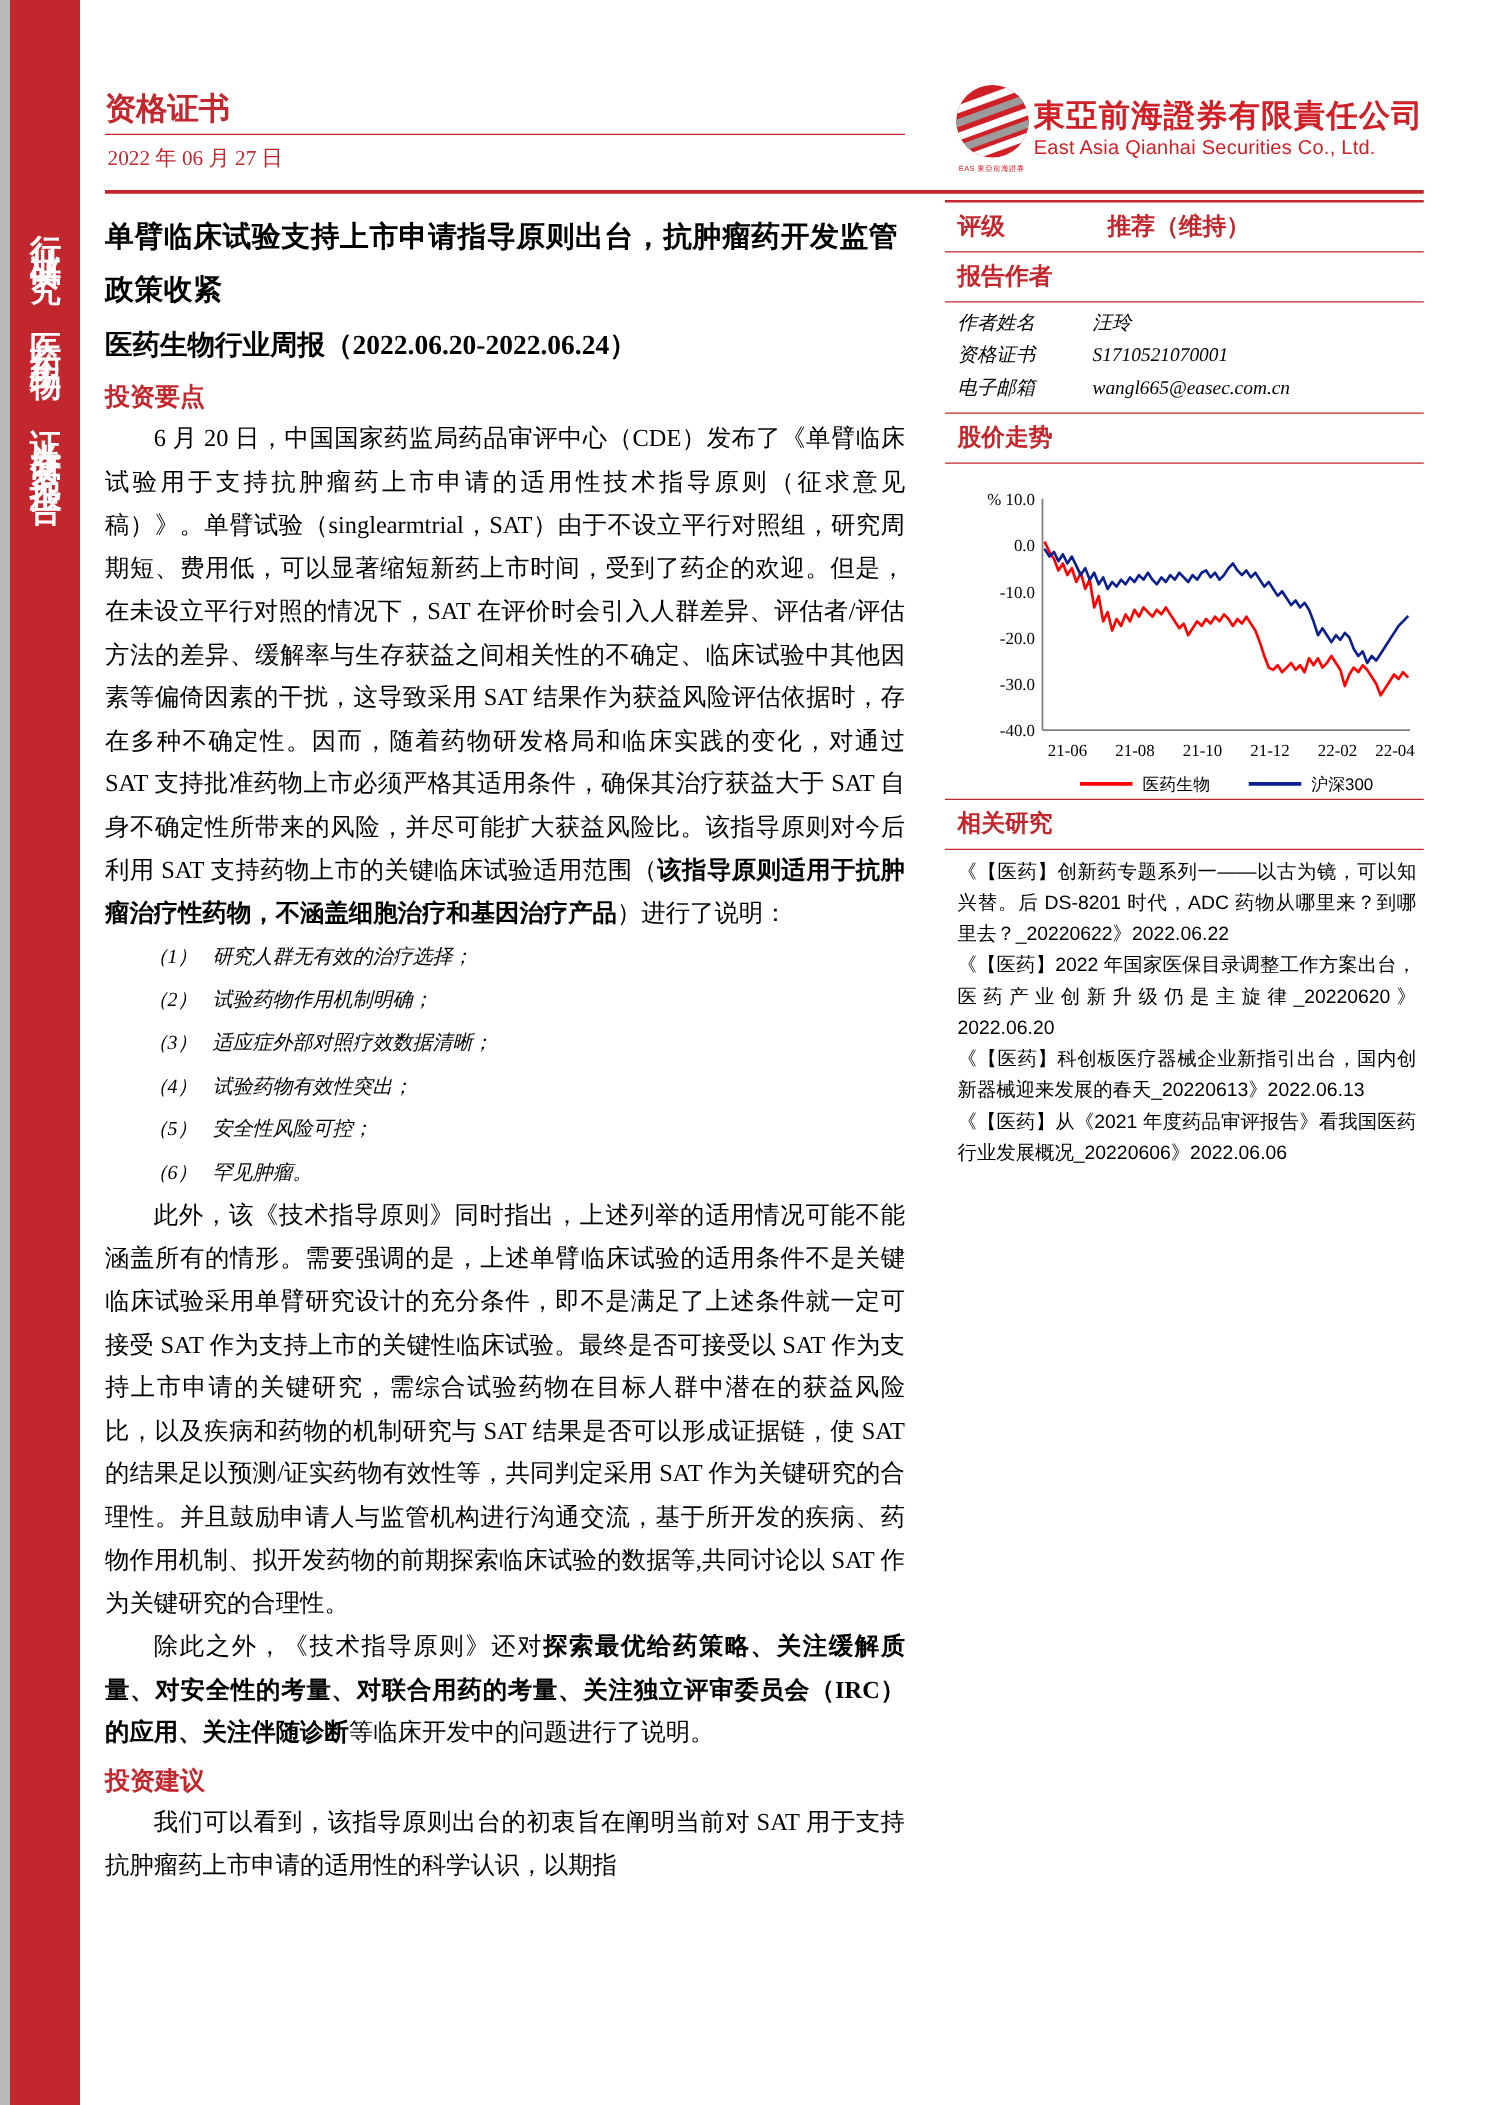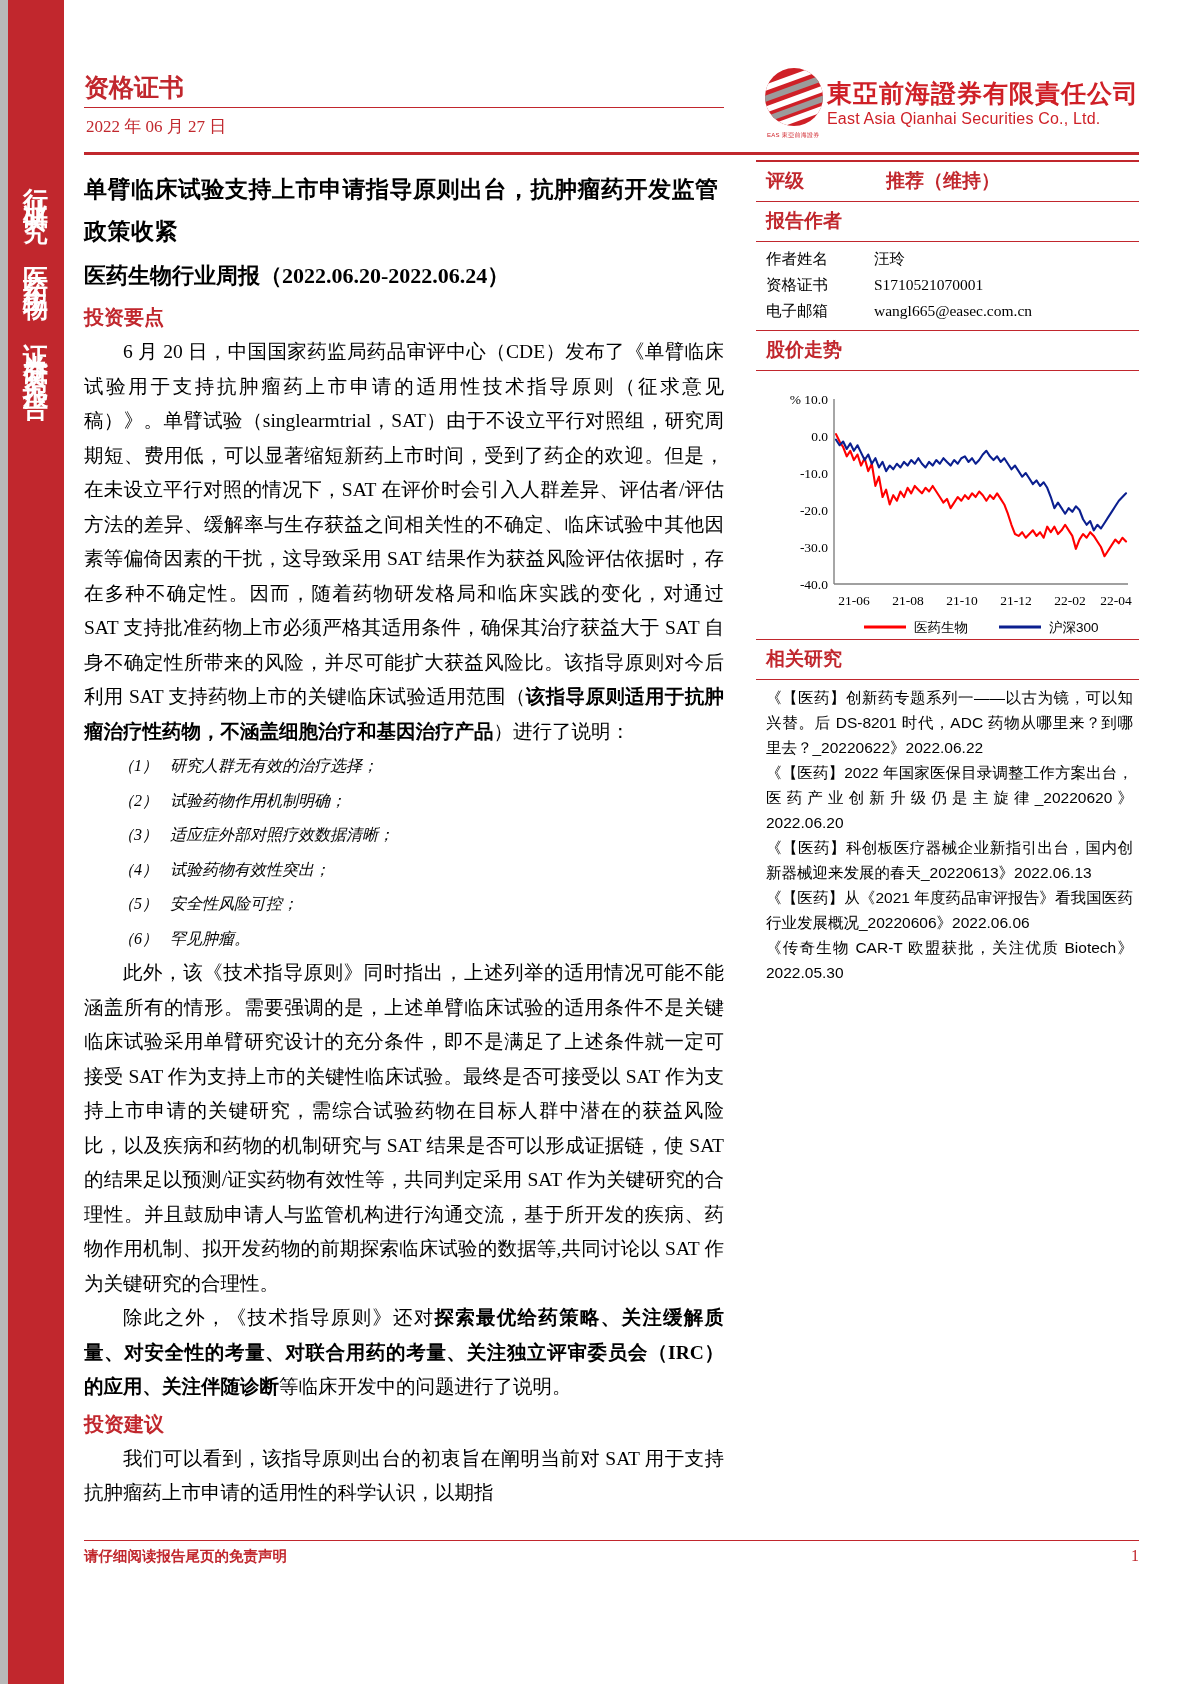--- a/index.html
+++ b/index.html
@@ -267,21 +267,21 @@
         <div class="sb-row">
           <div class="sb-label">评级</div>
           <div class="sb-value">推荐（维持）</div>
         </div>
         <div class="sb-rule"></div>
       </div>
 
       <div class="sbox">
         <div class="sb-head">报告作者</div>
         <div class="sb-rule"></div>
-        <div style="padding:4px 0 6px 0;">
+        <div style="padding:4px 0 6px 0;font-style:italic;">
           <div class="kv">
             <div class="k">作者姓名</div>
             <div class="v">汪玲</div>
           </div>
           <div class="kv">
             <div class="k">资格证书</div>
             <div class="v">S1710521070001</div>
           </div>
           <div class="kv">
             <div class="k">电子邮箱</div>
@@ -334,28 +334,20 @@
       </div>
 
       <div class="sbox">
         <div class="sb-head">相关研究</div>
         <div class="sb-rule"></div>
         <div style="padding-top:5px;">
           <div class="rr-item">《【医药】创新药专题系列一——以古为镜，可以知兴替。后 DS-8201 时代，ADC 药物从哪里来？到哪里去？_20220622》2022.06.22</div>
           <div class="rr-item">《【医药】2022 年国家医保目录调整工作方案出台，医药产业创新升级仍是主旋律_20220620》2022.06.20</div>
           <div class="rr-item">《【医药】科创板医疗器械企业新指引出台，国内创新器械迎来发展的春天_20220613》2022.06.13</div>
           <div class="rr-item">《【医药】从《2021 年度药品审评报告》看我国医药行业发展概况_20220606》2022.06.06</div>
-          <div class="rr-item">《传奇生物 CAR-T 欧盟获批，关注优质 Biotech》2022.05.30</div>
         </div>
       </div>
 
     </div>
   </div>
 
-  <div class="footer">
-    <div class="footer-rule"></div>
-    <div class="footer-row">
-      <div class="footer-note">请仔细阅读报告尾页的免责声明</div>
-      <div class="footer-page">1</div>
-    </div>
-  </div>
 
 </div>
 
 </body></html>

